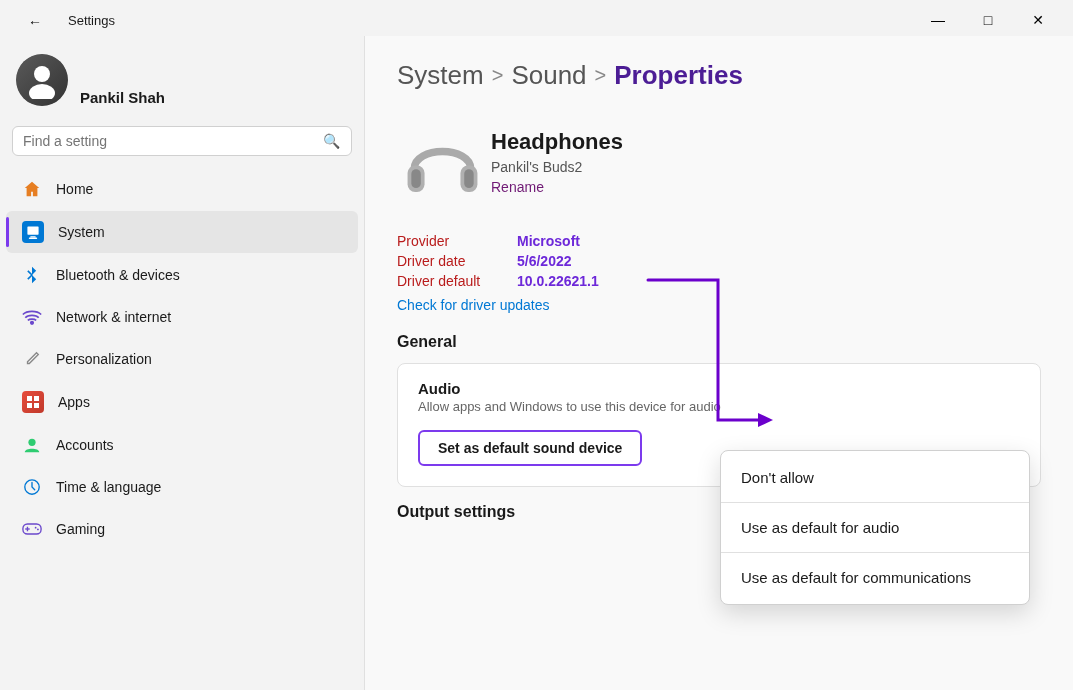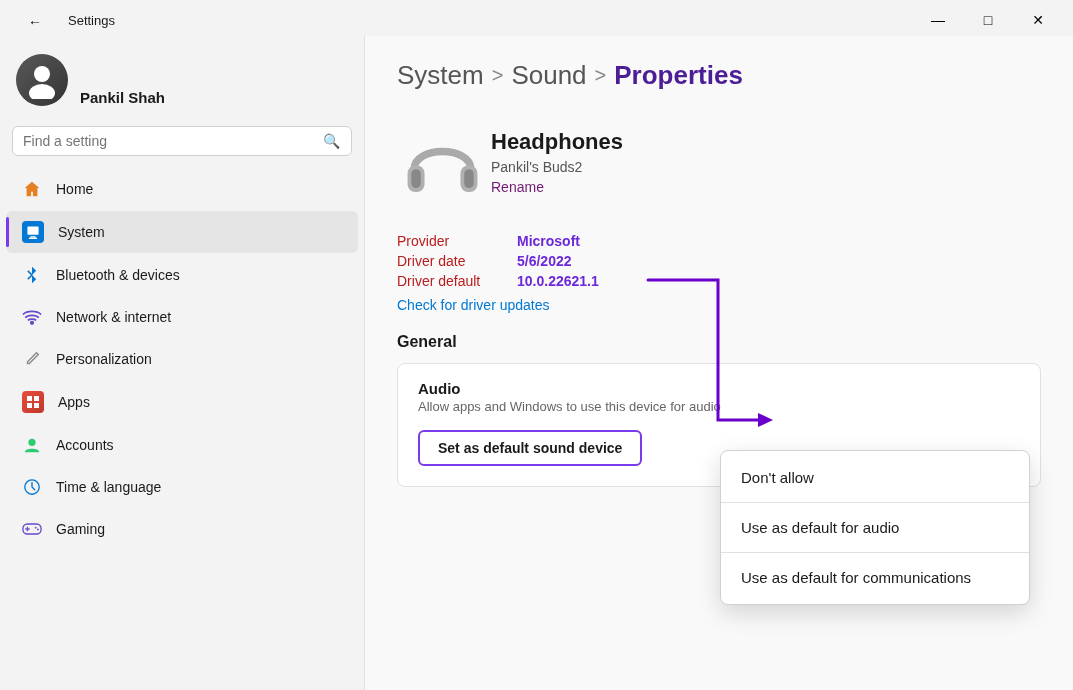--- a/index.html
+++ b/index.html
@@ -526,14 +526,15 @@
             <div class="dropdown-item">Don't allow</div>
             <div class="dropdown-divider"></div>
             <div class="dropdown-item">Use as default for audio</div>
             <div class="dropdown-divider"></div>
             <div class="dropdown-item">Use as default for communications</div>
           </div>
         </div>
       </div>
     </div>
 
+    <div class="output-title">Output settings</div>
   </div>
 </div>
 
 </body></html>

